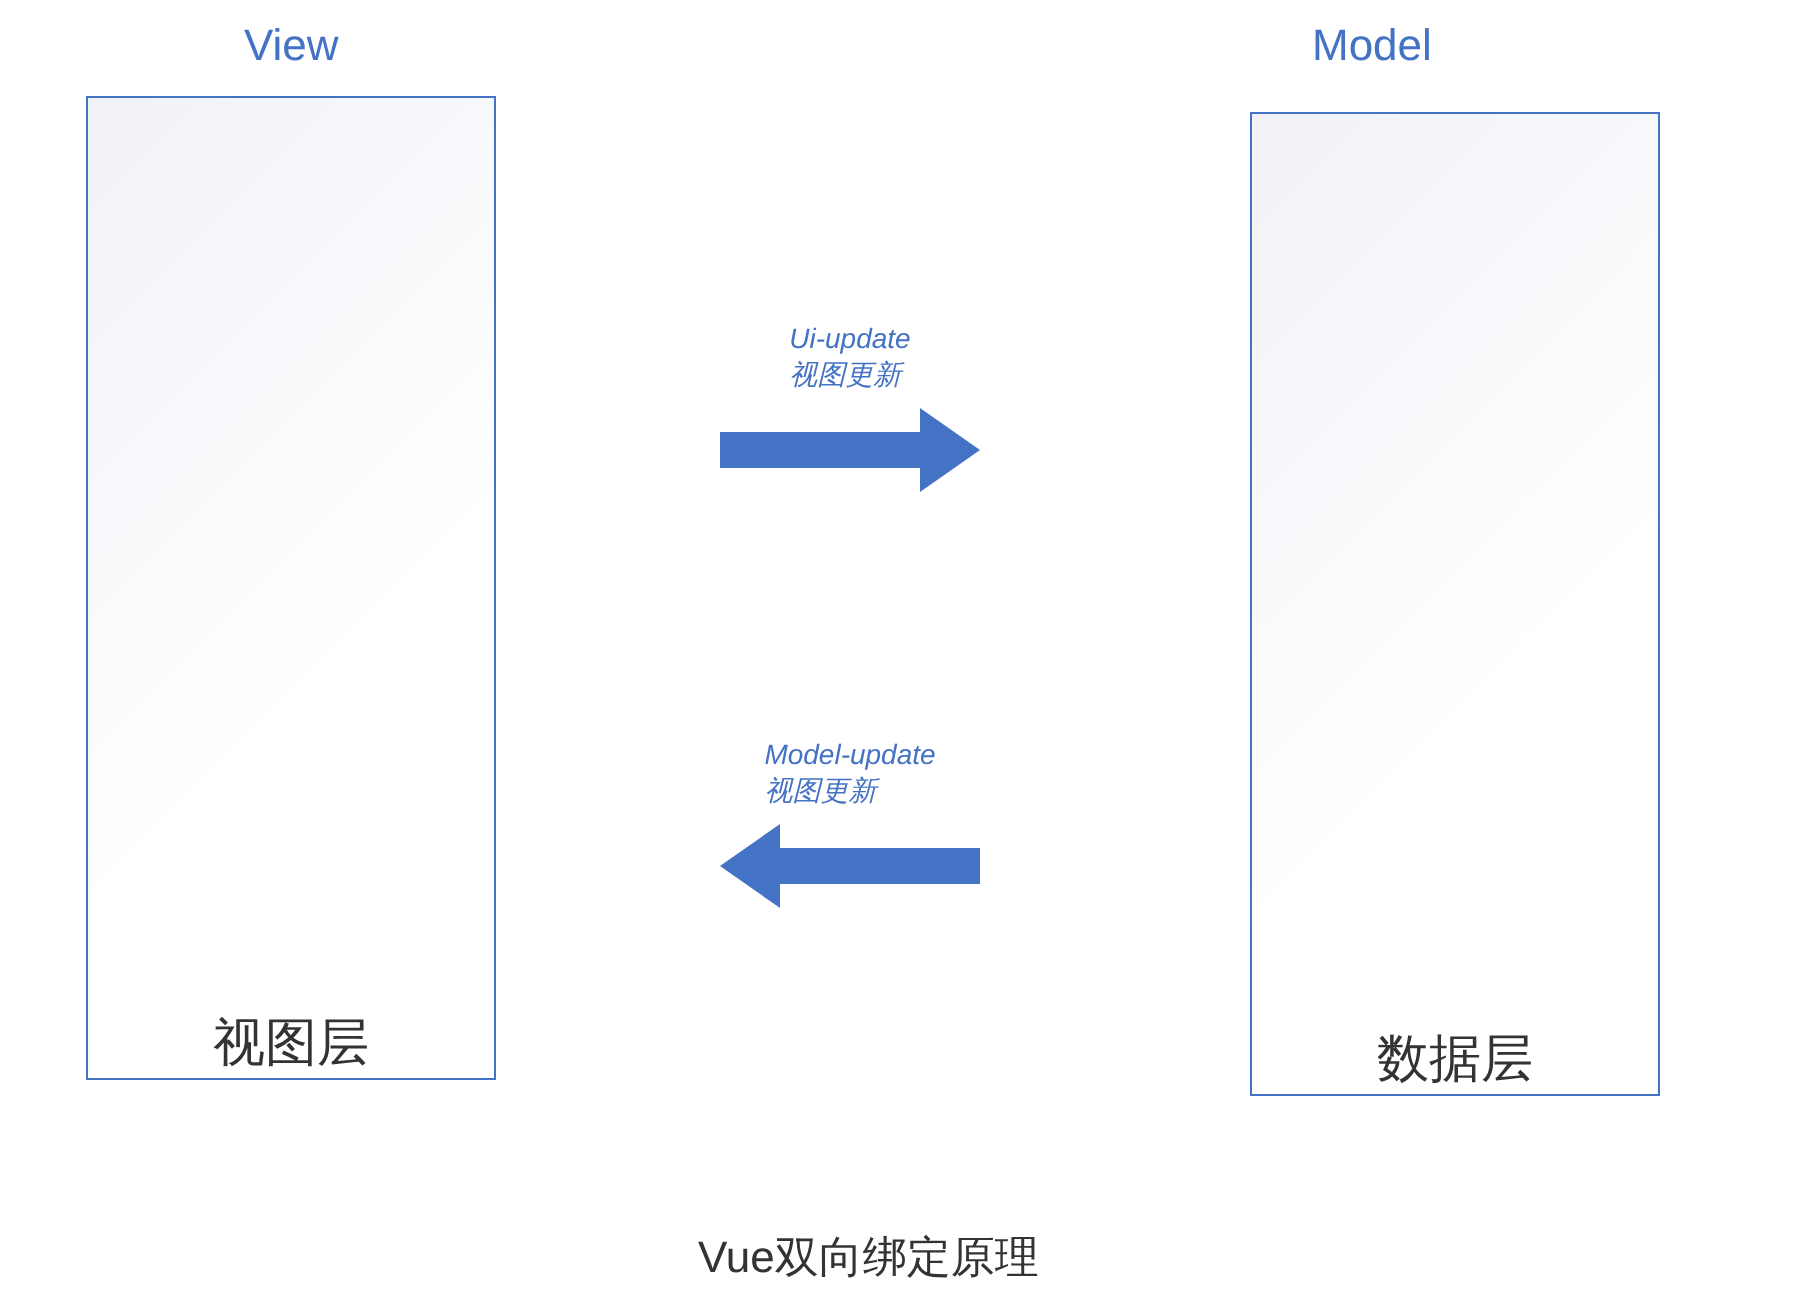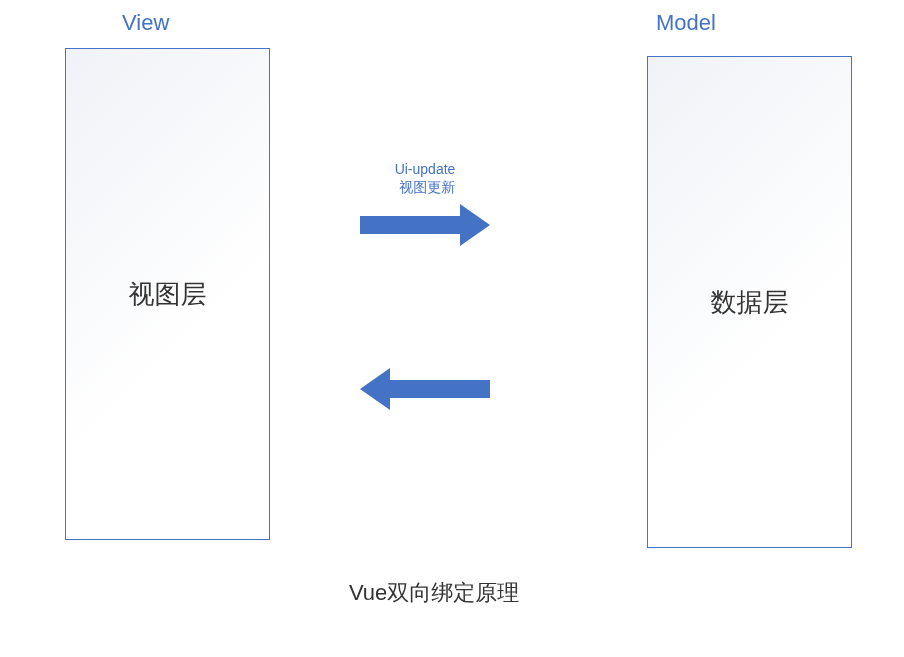--- a/index.html
+++ b/index.html
@@ -29,23 +29,22 @@
       top: 0px;
       margin-top: 10px;
     }
     .box {
       position: absolute;
       width: 205px;
       height: 492px;
       border: 1px solid #4472C4;
       background: linear-gradient(135deg, #f0f2f7 0%, #ffffff 60%);
       display: flex;
-      align-items: center;
+      align-items: flex-end;
       justify-content: center;
-      margin-left: 22px;
     }
     .view-box {
       left: 43px;
       top: 48px;
     }
     .model-box {
       left: 625px;
       top: 56px;
     }
     .box-label {
@@ -64,30 +63,31 @@
     .arrow-top {
       top: 160px;
     }
     .arrow-bottom {
       top: 368px;
     }
     .arrow-label {
       color: #4472C4;
       font-size: 14px;
       line-height: 1.3;
-      text-align: right;
+      text-align: left;
       margin-bottom: 8px;
+      font-style: italic;
     }
     .arrow-svg {
       display: block;
     }
     .caption {
       position: absolute;
       left: 349px;
-      top: 578px;
+      top: 614px;
       color: #333333;
       font-size: 22px;
       font-weight: 400;
     }
   </style>
 </head>
 <body>
 
 <div class="header-label view-header">View</div>
 <div class="header-label model-header">Model</div>
@@ -104,18 +104,22 @@
   <div class="arrow-label">
     <div>Ui-update</div>
     <div>视图更新</div>
   </div>
   <svg class="arrow-svg" width="130" height="42" viewBox="0 0 130 42">
     <polygon points="0,12 100,12 100,0 130,21 100,42 100,30 0,30" fill="#4472C4"></polygon>
   </svg>
 </div>
 
 <div class="arrow-section arrow-bottom">
+  <div class="arrow-label">
+    <div>Model-update</div>
+    <div>视图更新</div>
+  </div>
   <svg class="arrow-svg" width="130" height="42" viewBox="0 0 130 42">
     <polygon points="130,12 30,12 30,0 0,21 30,42 30,30 130,30" fill="#4472C4"></polygon>
   </svg>
 </div>
 
 <div class="caption">Vue双向绑定原理</div>
 
 </body></html>

